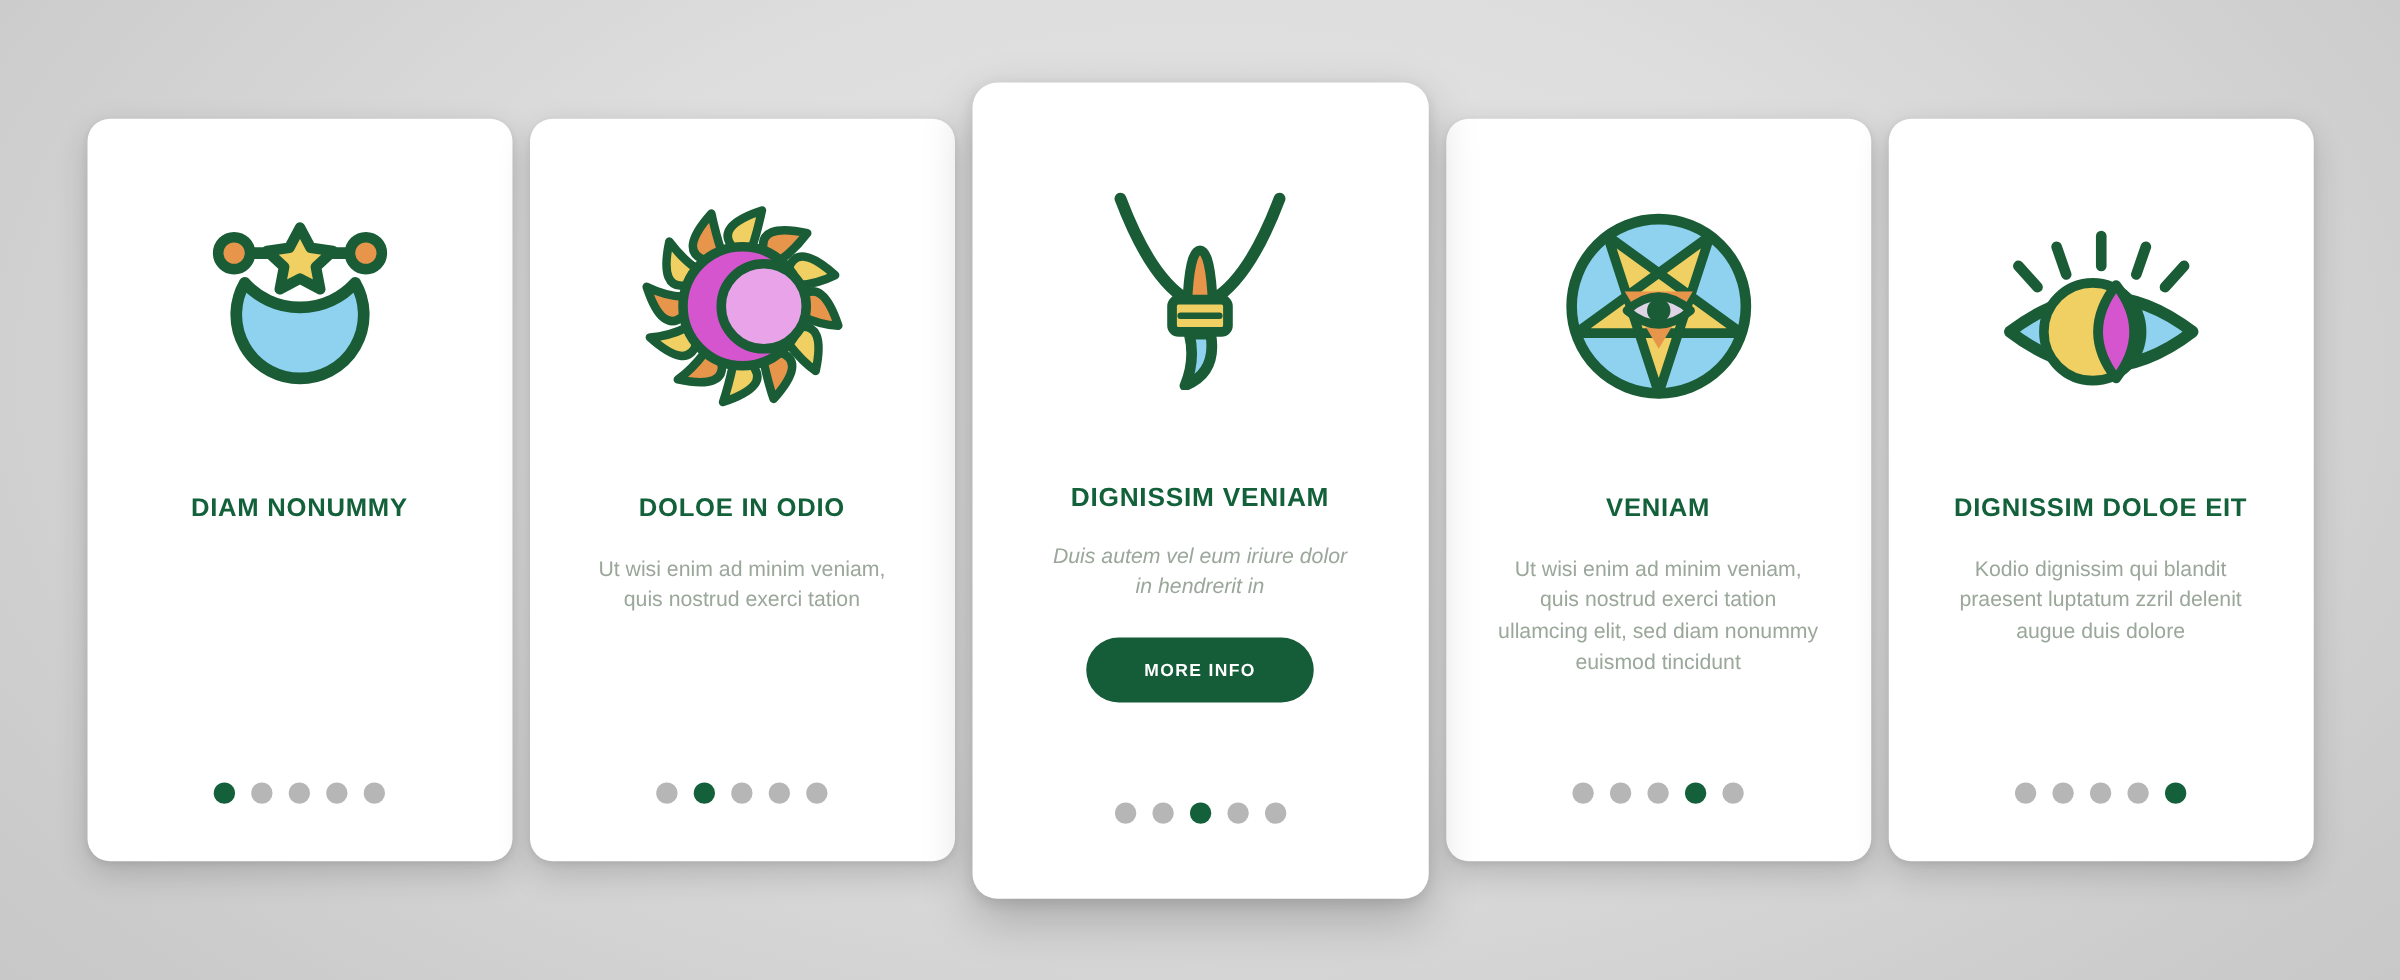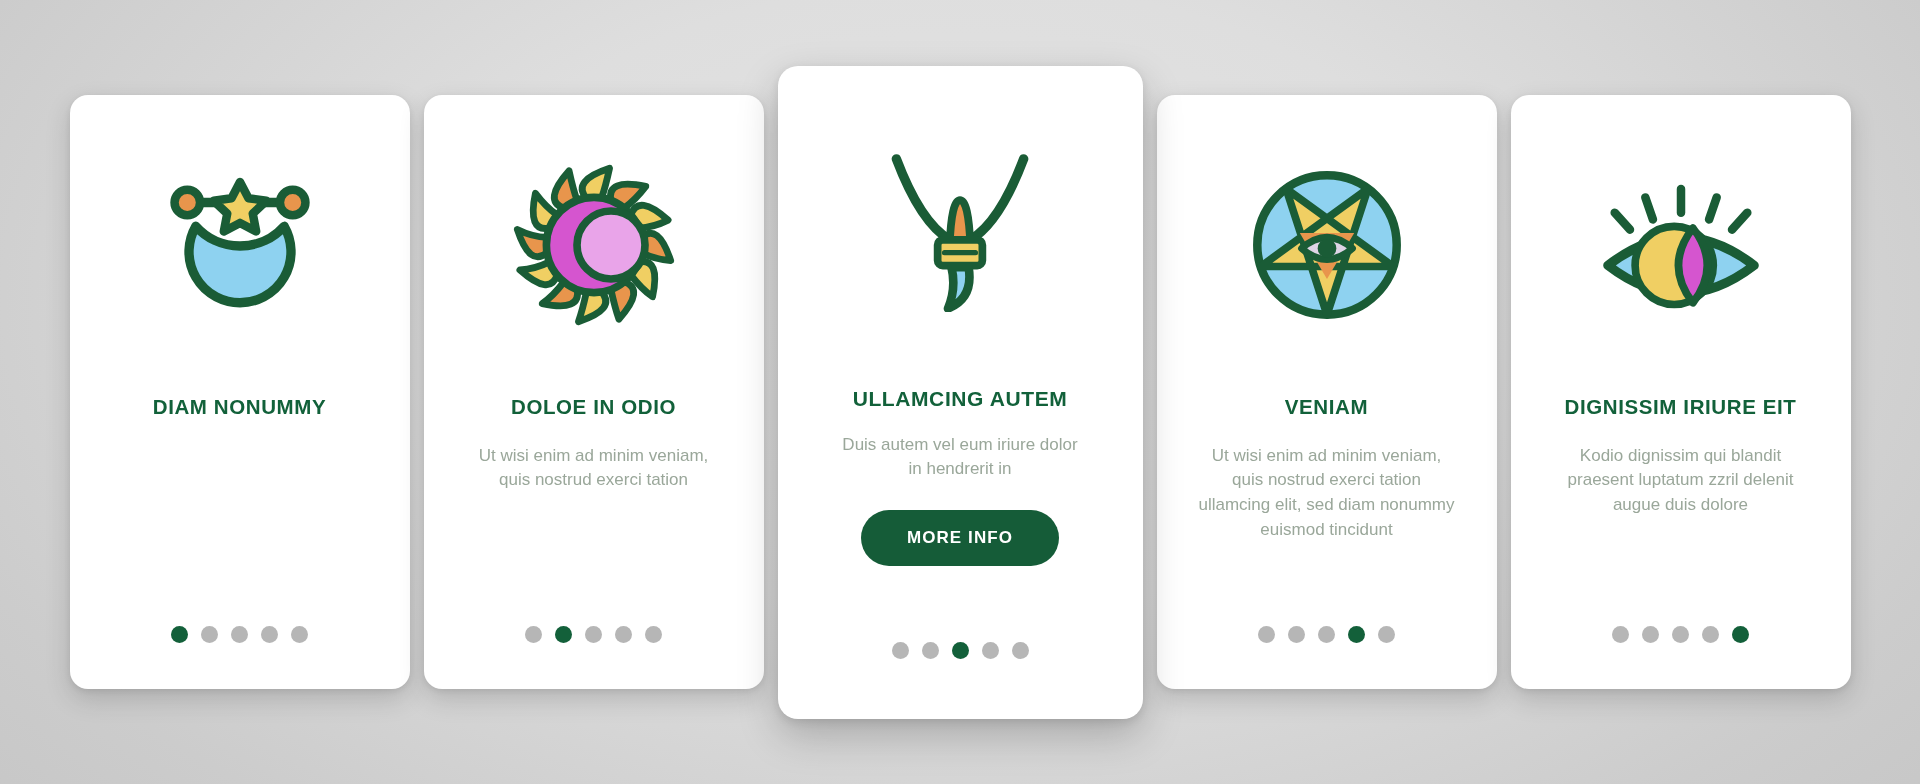--- a/index.html
+++ b/index.html
@@ -81,30 +81,30 @@
   }
   .card.featured .card-title { font-size: 21px; margin-bottom: 22px; }
 
   .card-body {
     font-size: 17px;
     line-height: 1.45;
     color: #9aa79a;
     text-align: center;
     max-width: 260px;
   }
-  .card.featured .card-body { max-width: 250px; }
+  .card.featured .card-body { max-width: 250px; font-style: italic; }
 
   .cta {
     margin-top: 28px;
     background: #155c38;
     color: #ffffff;
     border: none;
     border-radius: 30px;
     font-family: "Liberation Sans", sans-serif;
-    font-size: 17px;
+    font-size: 14px;
     font-weight: bold;
     letter-spacing: 1.1px;
     padding: 18px 46px;
     cursor: pointer;
   }
 
   .dots {
     position: absolute;
     left: 0;
     right: 0;
@@ -183,21 +183,21 @@
         <div class="icon-wrap">
           <svg width="172" height="172" viewBox="0 0 200 200" fill="none" stroke-linecap="round" stroke-linejoin="round">
             <path d="M26 22 Q54 96 88 116" fill="none" stroke="#1a5c36" stroke-width="11"></path>
             <path d="M174 22 Q146 96 112 116" fill="none" stroke="#1a5c36" stroke-width="11"></path>
             <path d="M112 122 Q110 70 100 70 Q90 70 88 122 Z" fill="#e8954c" stroke="#1a5c36" stroke-width="9"></path>
             <rect x="74" y="116" width="52" height="30" rx="6" fill="#f0cf63" stroke="#1a5c36" stroke-width="9"></rect>
             <line x1="82" y1="131" x2="118" y2="131" stroke="#1a5c36" stroke-width="6"></line>
             <path d="M110 148 Q116 184 86 196 Q96 172 90 148 Z" fill="#8ed2f0" stroke="#1a5c36" stroke-width="10"></path>
           </svg>
         </div>
-        <div class="card-title">ULLAMCING AUTEM</div>
+        <div class="card-title">DIGNISSIM VENIAM</div>
         <div class="card-body">Duis autem vel eum iriure dolor in hendrerit in</div>
         <button class="cta">MORE INFO</button>
         <div class="dots">
           <span class="dot"></span>
           <span class="dot"></span>
           <span class="dot active"></span>
           <span class="dot"></span>
           <span class="dot"></span>
         </div>
       </div>
@@ -227,21 +227,21 @@
             <line x1="100" y1="34" x2="100" y2="62" stroke="#1a5c36" stroke-width="10"></line>
             <line x1="58" y1="44" x2="67" y2="70" stroke="#1a5c36" stroke-width="10"></line>
             <line x1="142" y1="44" x2="133" y2="70" stroke="#1a5c36" stroke-width="10"></line>
             <line x1="22" y1="62" x2="40" y2="82" stroke="#1a5c36" stroke-width="10"></line>
             <line x1="178" y1="62" x2="160" y2="82" stroke="#1a5c36" stroke-width="10"></line>
             <path d="M14 124 Q100 58 186 124 Q100 190 14 124 Z" fill="#8ed2f0" stroke="#1a5c36" stroke-width="11"></path>
             <circle cx="92" cy="124" r="46" fill="#f0cf63" stroke="#1a5c36" stroke-width="9"></circle>
             <path d="M114 80 Q148 124 114 168 Q80 124 114 80 Z" fill="#d555cf" stroke="#1a5c36" stroke-width="9"></path>
           </svg>
         </div>
-        <div class="card-title">DIGNISSIM IRIURE EIT</div>
+        <div class="card-title">DIGNISSIM DOLOE EIT</div>
         <div class="card-body">Kodio dignissim qui blandit praesent luptatum zzril delenit augue duis dolore</div>
         <div class="dots">
           <span class="dot"></span>
           <span class="dot"></span>
           <span class="dot"></span>
           <span class="dot"></span>
           <span class="dot active"></span>
         </div>
       </div>
     </div>

